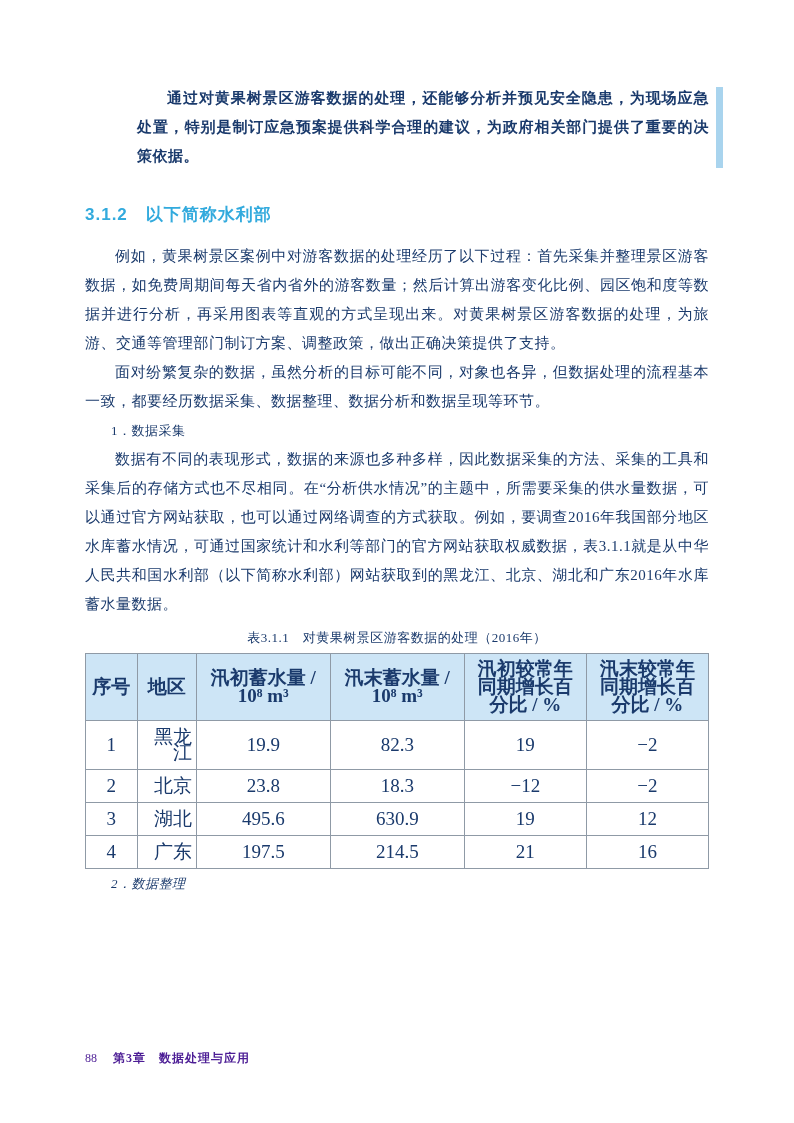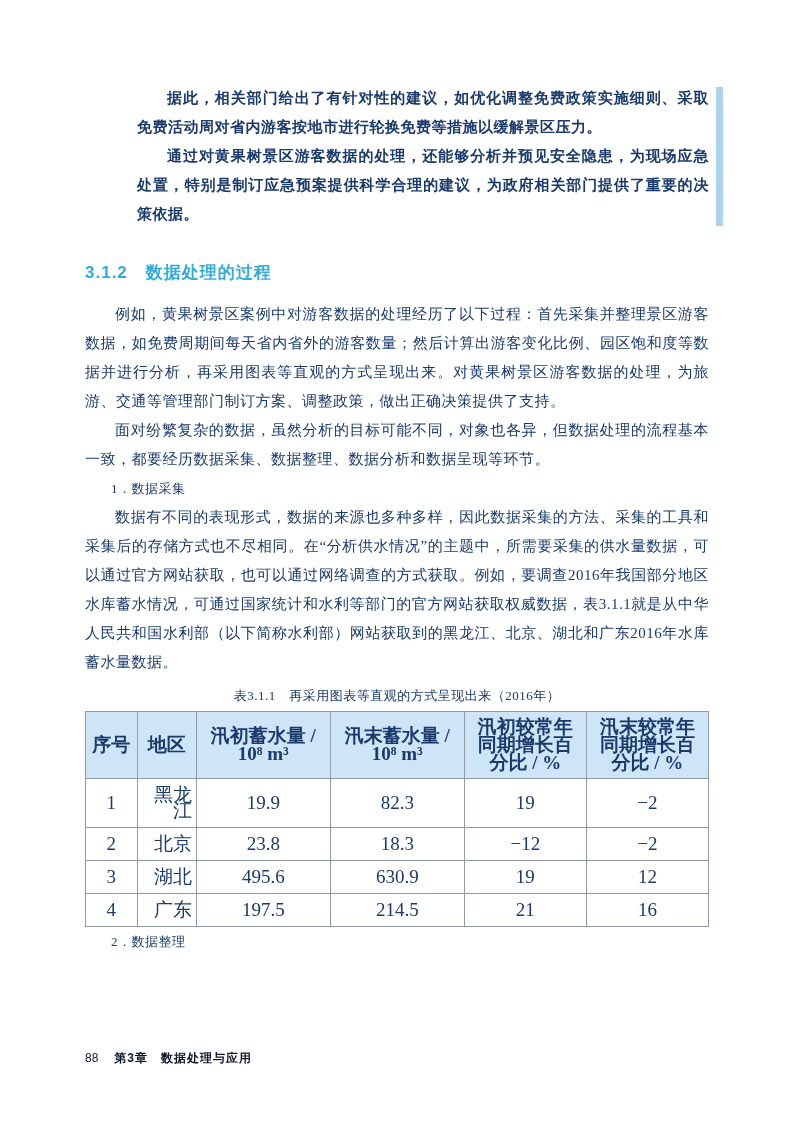--- a/index.html
+++ b/index.html
@@ -82,53 +82,52 @@
   }
   table.data-table td {
     padding: 8px 4px;
     text-align: center;
     line-height: 16px;
   }
   table.data-table td.region {
     text-align: right;
     padding-left: 10px;
   }
-  .after-table { margin-top: 14px; }
+  .after-table { margin-top: 14px; font-style: italic; }
   .footer {
     position: absolute;
     left: 85px;
     bottom: 56px;
-    font-family: Liberation Sans, sans-serif;
+    font-family: Liberation Serif, serif;
     font-size: 12px;
-    color: #0f172a;
+    color: #4c1d95;
   }
   .footer .page-num { margin-right: 16px; }
   .footer .chapter { font-weight: bold; letter-spacing: 1px; }
 </style>
 </head>
 <body>
 
 <div class="page">
   <div class="content">
 
     <div class="quote-block">
       <div class="quote-bar"></div>
-      <p class="para">据此，相关部门给出了有针对性的建议，如优化调整免费政策实施细则、采取免费活动周对省内游客按地市进行轮换免费等措施以缓解景区压力。</p>
       <p class="para">通过对黄果树景区游客数据的处理，还能够分析并预见安全隐患，为现场应急处置，特别是制订应急预案提供科学合理的建议，为政府相关部门提供了重要的决策依据。</p>
     </div>
 
-    <h2 class="section-heading">3.1.2　数据处理的过程</h2>
+    <h2 class="section-heading">3.1.2　以下简称水利部</h2>
 
     <p class="para">例如，黄果树景区案例中对游客数据的处理经历了以下过程：首先采集并整理景区游客数据，如免费周期间每天省内省外的游客数量；然后计算出游客变化比例、园区饱和度等数据并进行分析，再采用图表等直观的方式呈现出来。对黄果树景区游客数据的处理，为旅游、交通等管理部门制订方案、调整政策，做出正确决策提供了支持。</p>
     <p class="para">面对纷繁复杂的数据，虽然分析的目标可能不同，对象也各异，但数据处理的流程基本一致，都要经历数据采集、数据整理、数据分析和数据呈现等环节。</p>
 
     <p class="list-title">1．数据采集</p>
     <p class="para">数据有不同的表现形式，数据的来源也多种多样，因此数据采集的方法、采集的工具和采集后的存储方式也不尽相同。在“分析供水情况”的主题中，所需要采集的供水量数据，可以通过官方网站获取，也可以通过网络调查的方式获取。例如，要调查2016年我国部分地区水库蓄水情况，可通过国家统计和水利等部门的官方网站获取权威数据，表3.1.1就是从中华人民共和国水利部（以下简称水利部）网站获取到的黑龙江、北京、湖北和广东2016年水库蓄水量数据。</p>
 
-    <div class="table-caption">表3.1.1　再采用图表等直观的方式呈现出来（2016年）</div>
+    <div class="table-caption">表3.1.1　对黄果树景区游客数据的处理（2016年）</div>
 
     <table class="data-table">
       <colgroup>
         <col style="width:8.3%">
         <col style="width:9.5%">
         <col style="width:21.5%">
         <col style="width:21.5%">
         <col style="width:19.6%">
         <col style="width:19.6%">
       </colgroup>

